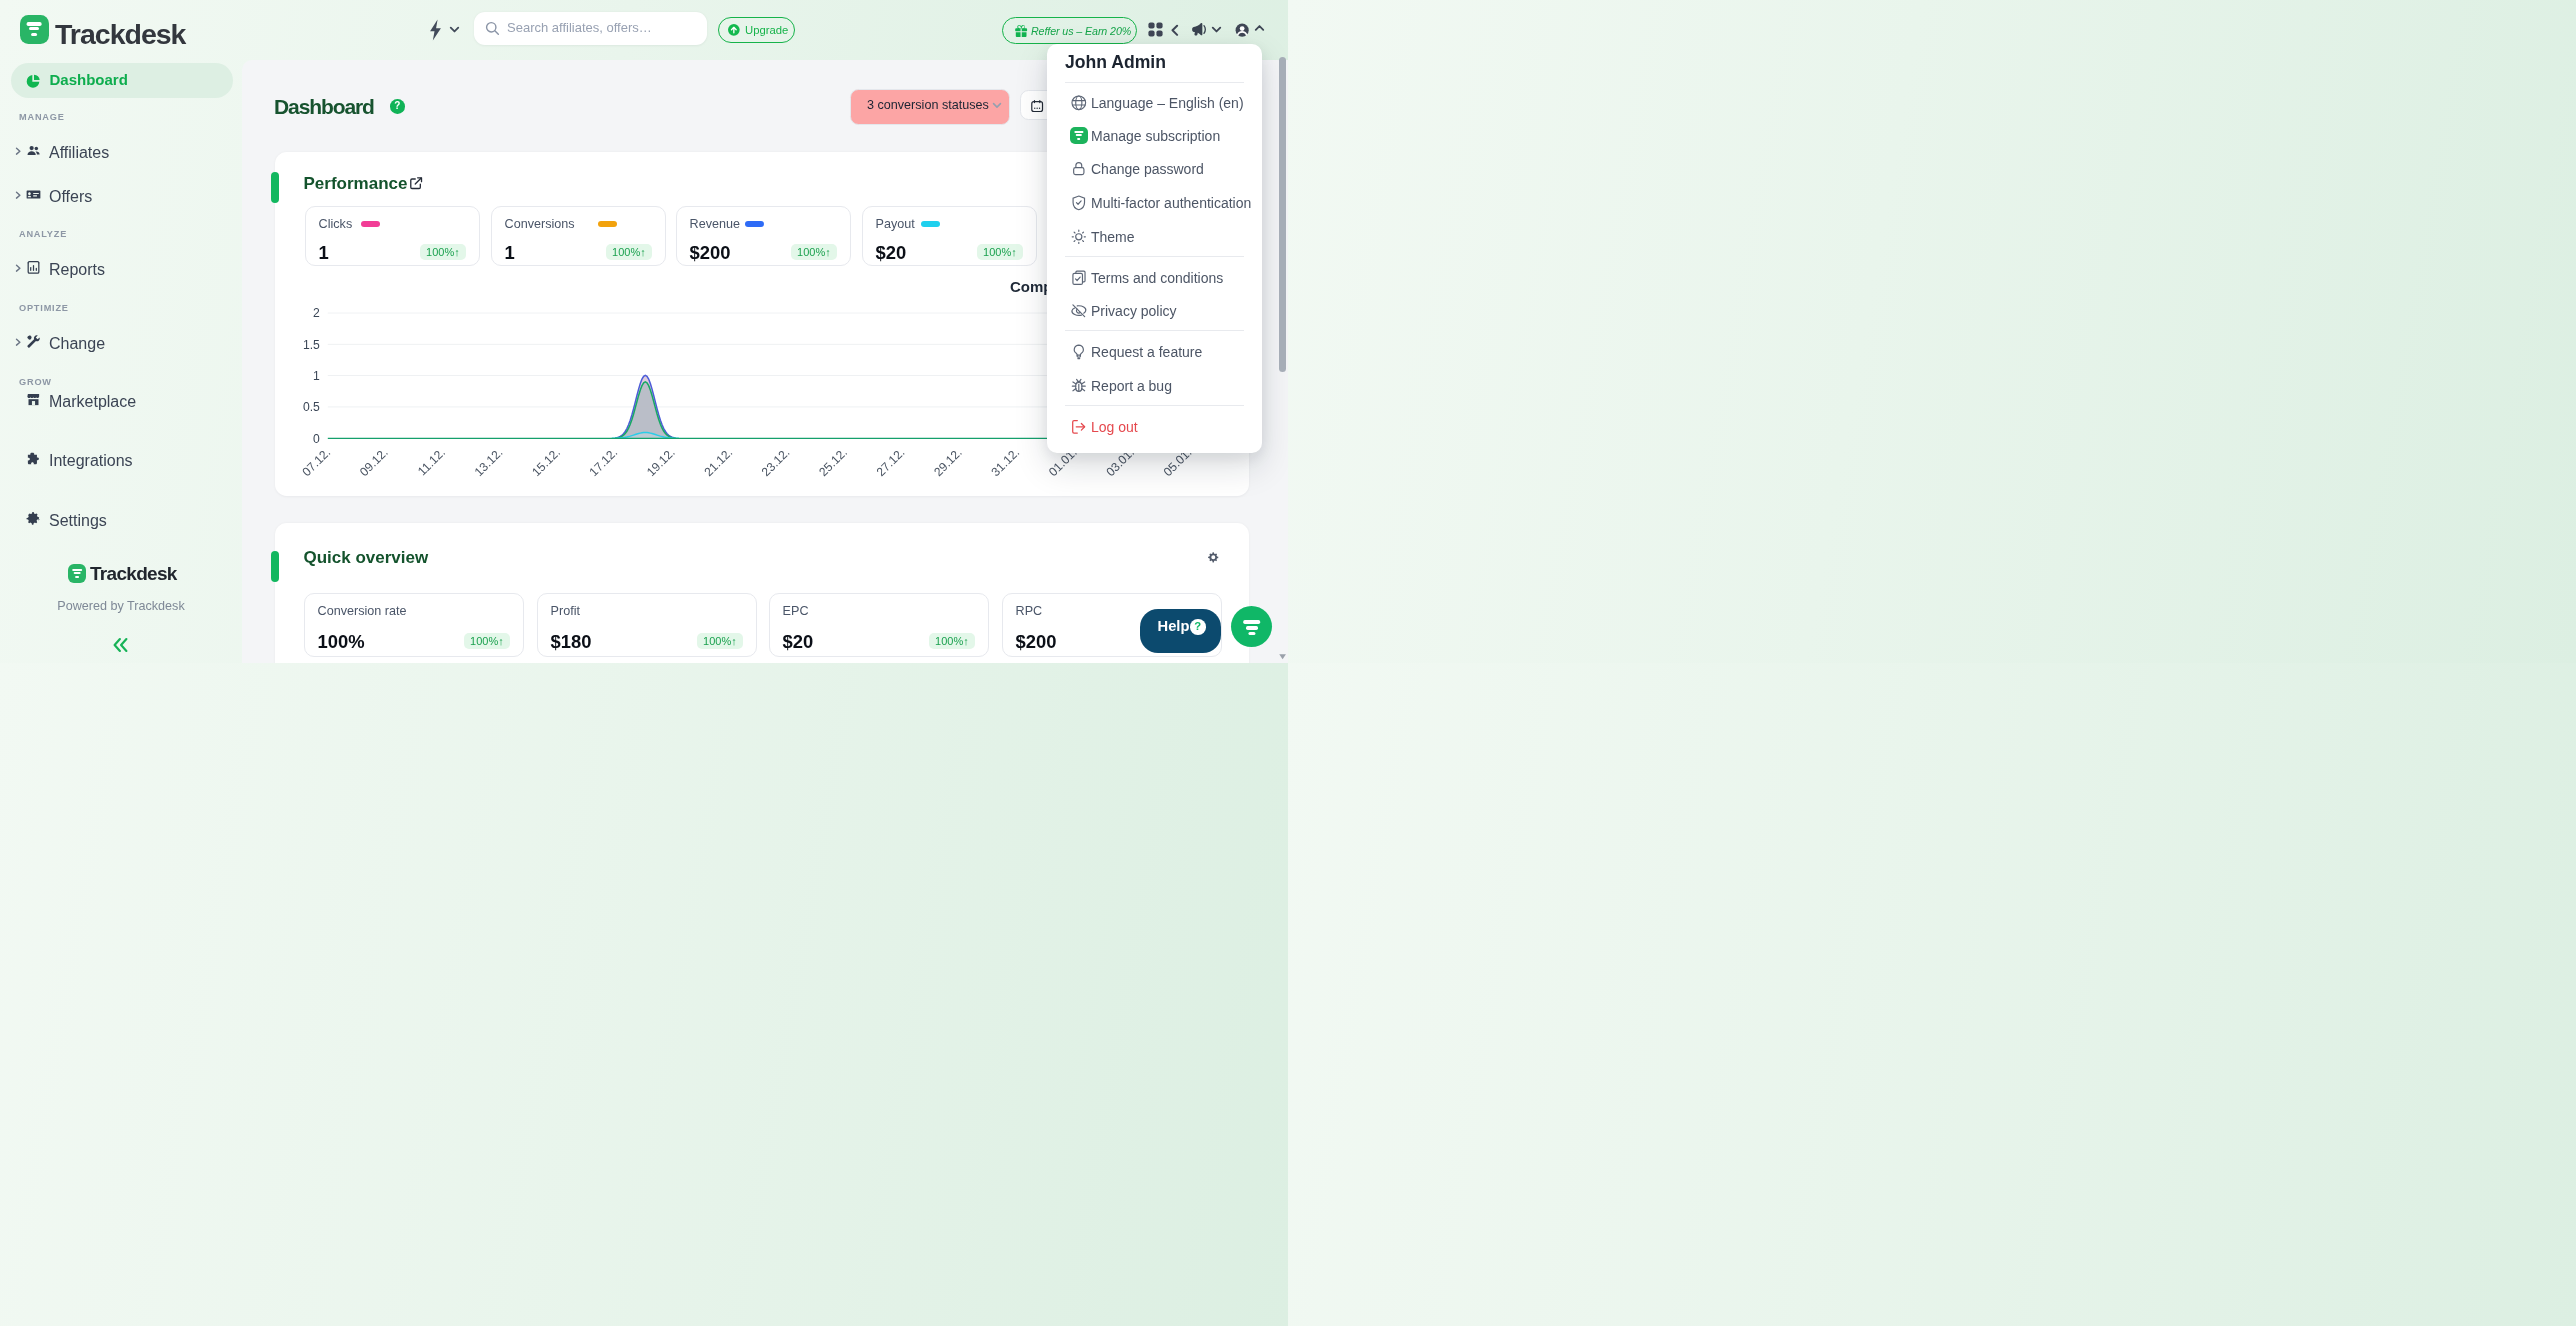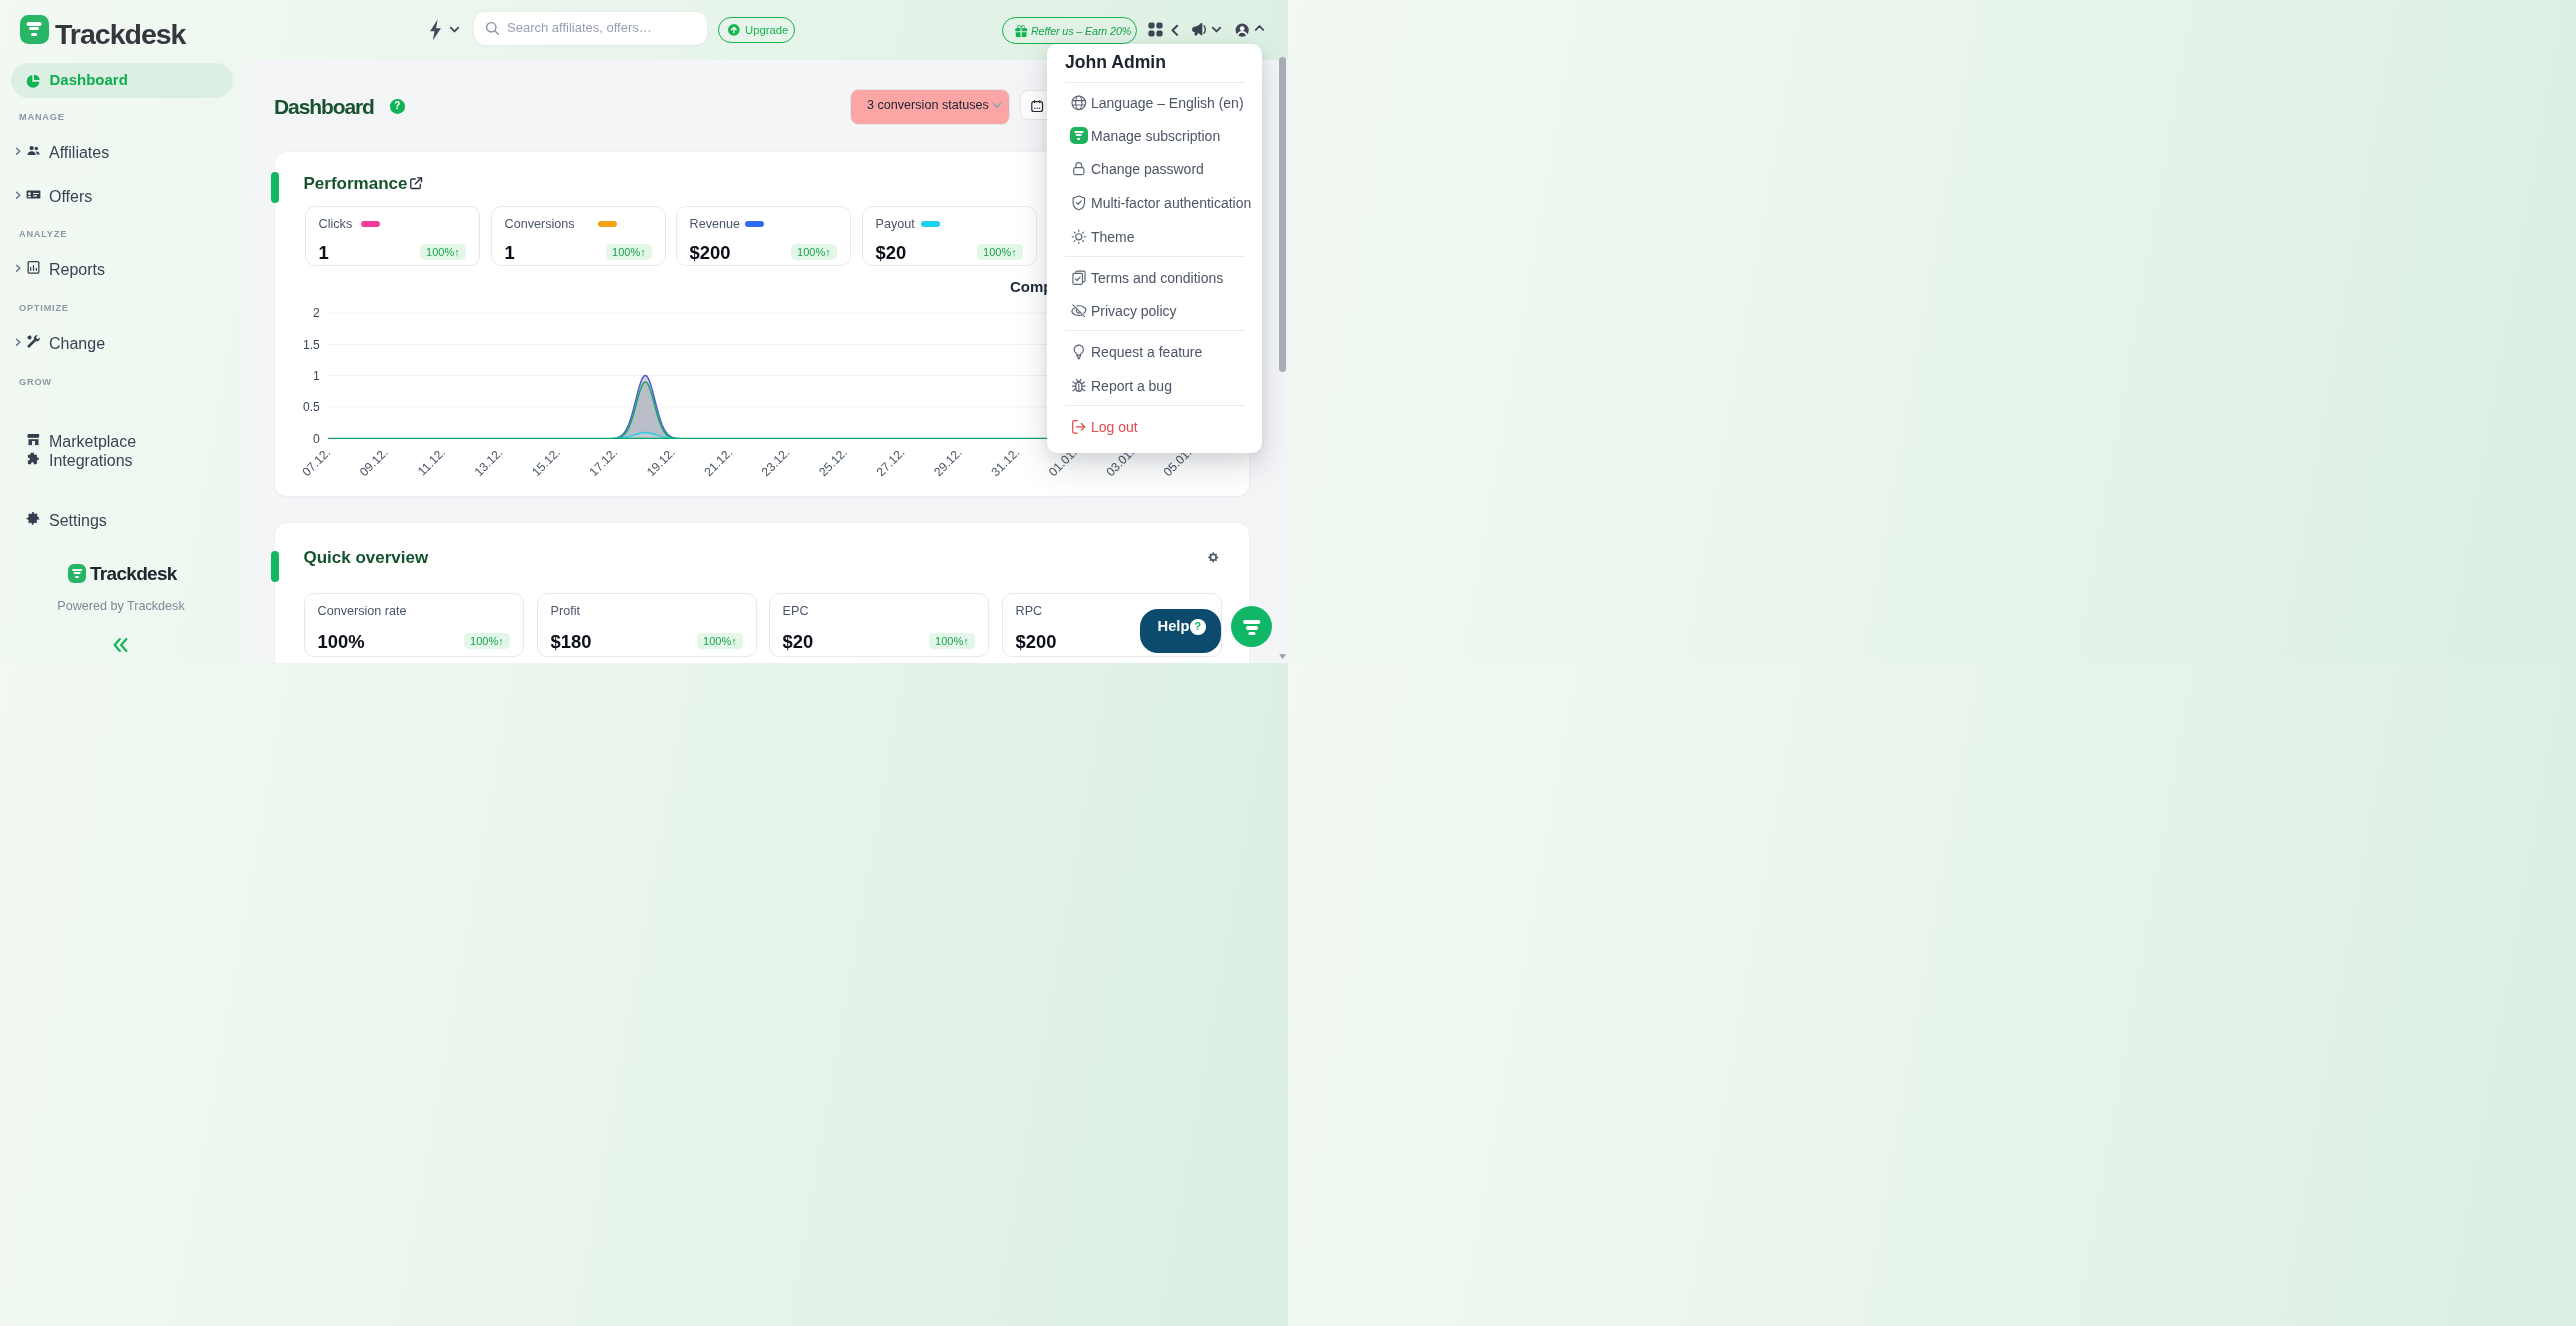--- a/index.html
+++ b/index.html
@@ -160,21 +160,21 @@
   <svg class="chev" viewBox="0 0 10 10">
       <path d="M3 1.5 L7 5 L3 8.5" stroke="#6b7585" stroke-width="1.7" fill="none" stroke-linecap="round" stroke-linejoin="round"></path>
     </svg>
   <svg class="ic" viewBox="0 0 24 24" fill="#343e4f">
       <path d="M21.7 5.4 18.6 8.5l-3-3 3.1-3.1c-1.6-.6-3.5-.3-4.8 1a4.5 4.5 0 0 0-1 4.8L2.6 18.5a1.4 1.4 0 0 0 0 2l1 1a1.4 1.4 0 0 0 2 0L15.9 11.2a4.5 4.5 0 0 0 4.8-1c1.3-1.3 1.6-3.2 1-4.8z"></path>
       <path d="M3 3.5 6.5 2l2.6 2.6-1.2 3.7L5 9 2 6z"></path>
     </svg>
   <div class="tx">Change</div>
 </div>
 <div class="sec" style="top:377px;">GROW</div>
-<div class="item" style="top:432px;">
+<div class="item" style="top:392px;">
   <svg class="ic" viewBox="0 0 24 24" fill="#343e4f">
       <path d="M3 3h18v4.2c0 1.4-1.1 2.5-2.5 2.5-1 0-1.9-.6-2.3-1.5-.4.9-1.3 1.5-2.3 1.5S12 9.1 11.6 8.2c-.4.9-1.3 1.5-2.3 1.5S7.4 9.1 7 8.2C6.6 9.1 5.7 9.7 4.7 9.7 3.3 9.7 2.2 8.6 2.2 7.2z"></path>
       <path d="M4 11.5h16V21H4z"></path>
       <path d="M9.5 14.5h5V21h-5z" fill="#e9f5ec"></path>
     </svg>
   <div class="tx">Marketplace</div>
 </div>
 <div class="item" style="top:451px;">
   <svg class="ic" viewBox="0 0 24 24" fill="#343e4f">
       <path d="M11 2.8c1.2 0 2.2 1 2.2 2.2 0 .4-.1.7-.3 1h4.6v4.6c.3-.2.6-.3 1-.3 1.2 0 2.2 1 2.2 2.2s-1 2.2-2.2 2.2c-.4 0-.7-.1-1-.3V19c0 1.1-.9 2-2 2h-3.3c.2-.3.3-.6.3-1 0-1.2-1-2.2-2.2-2.2s-2.2 1-2.2 2.2c0 .4.1.7.3 1H5c-1.1 0-2-.9-2-2v-4.3c.3.2.6.3 1 .3 1.2 0 2.2-1 2.2-2.2S5.2 10.6 4 10.6c-.4 0-.7.1-1 .3V6h4.1c-.2-.3-.3-.6-.3-1 0-1.2 1-2.2 2.2-2.2z"></path>

